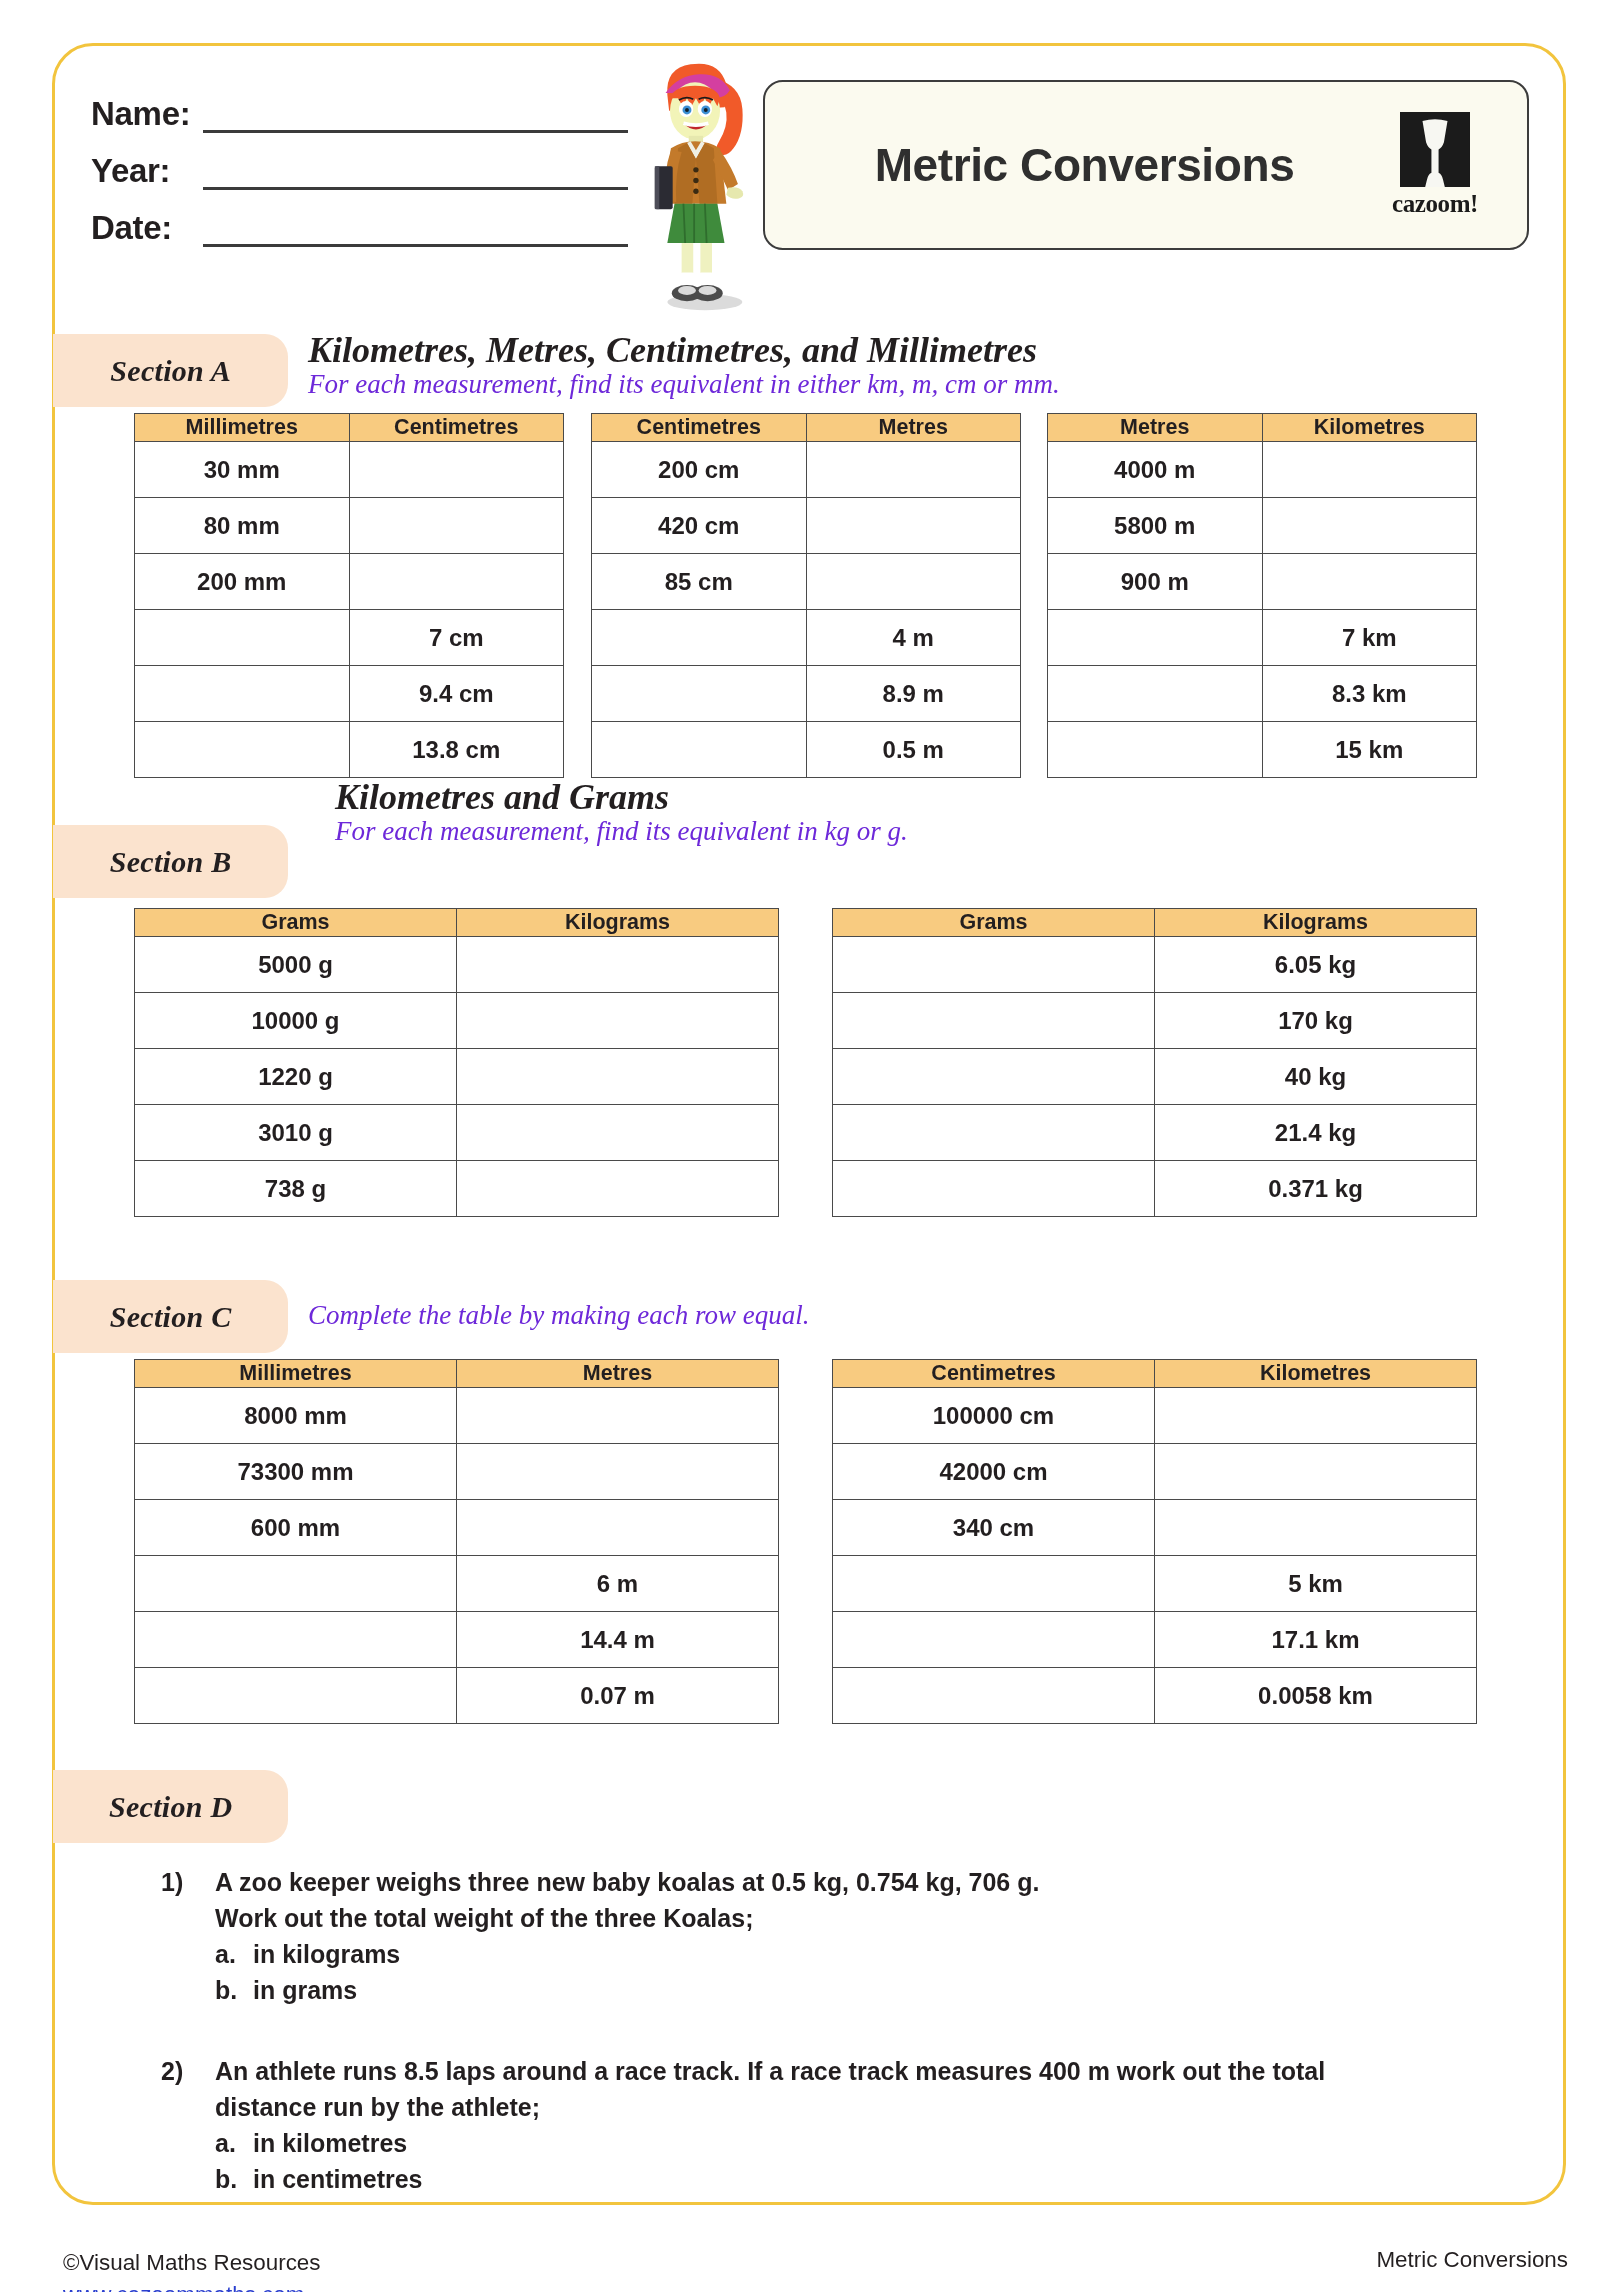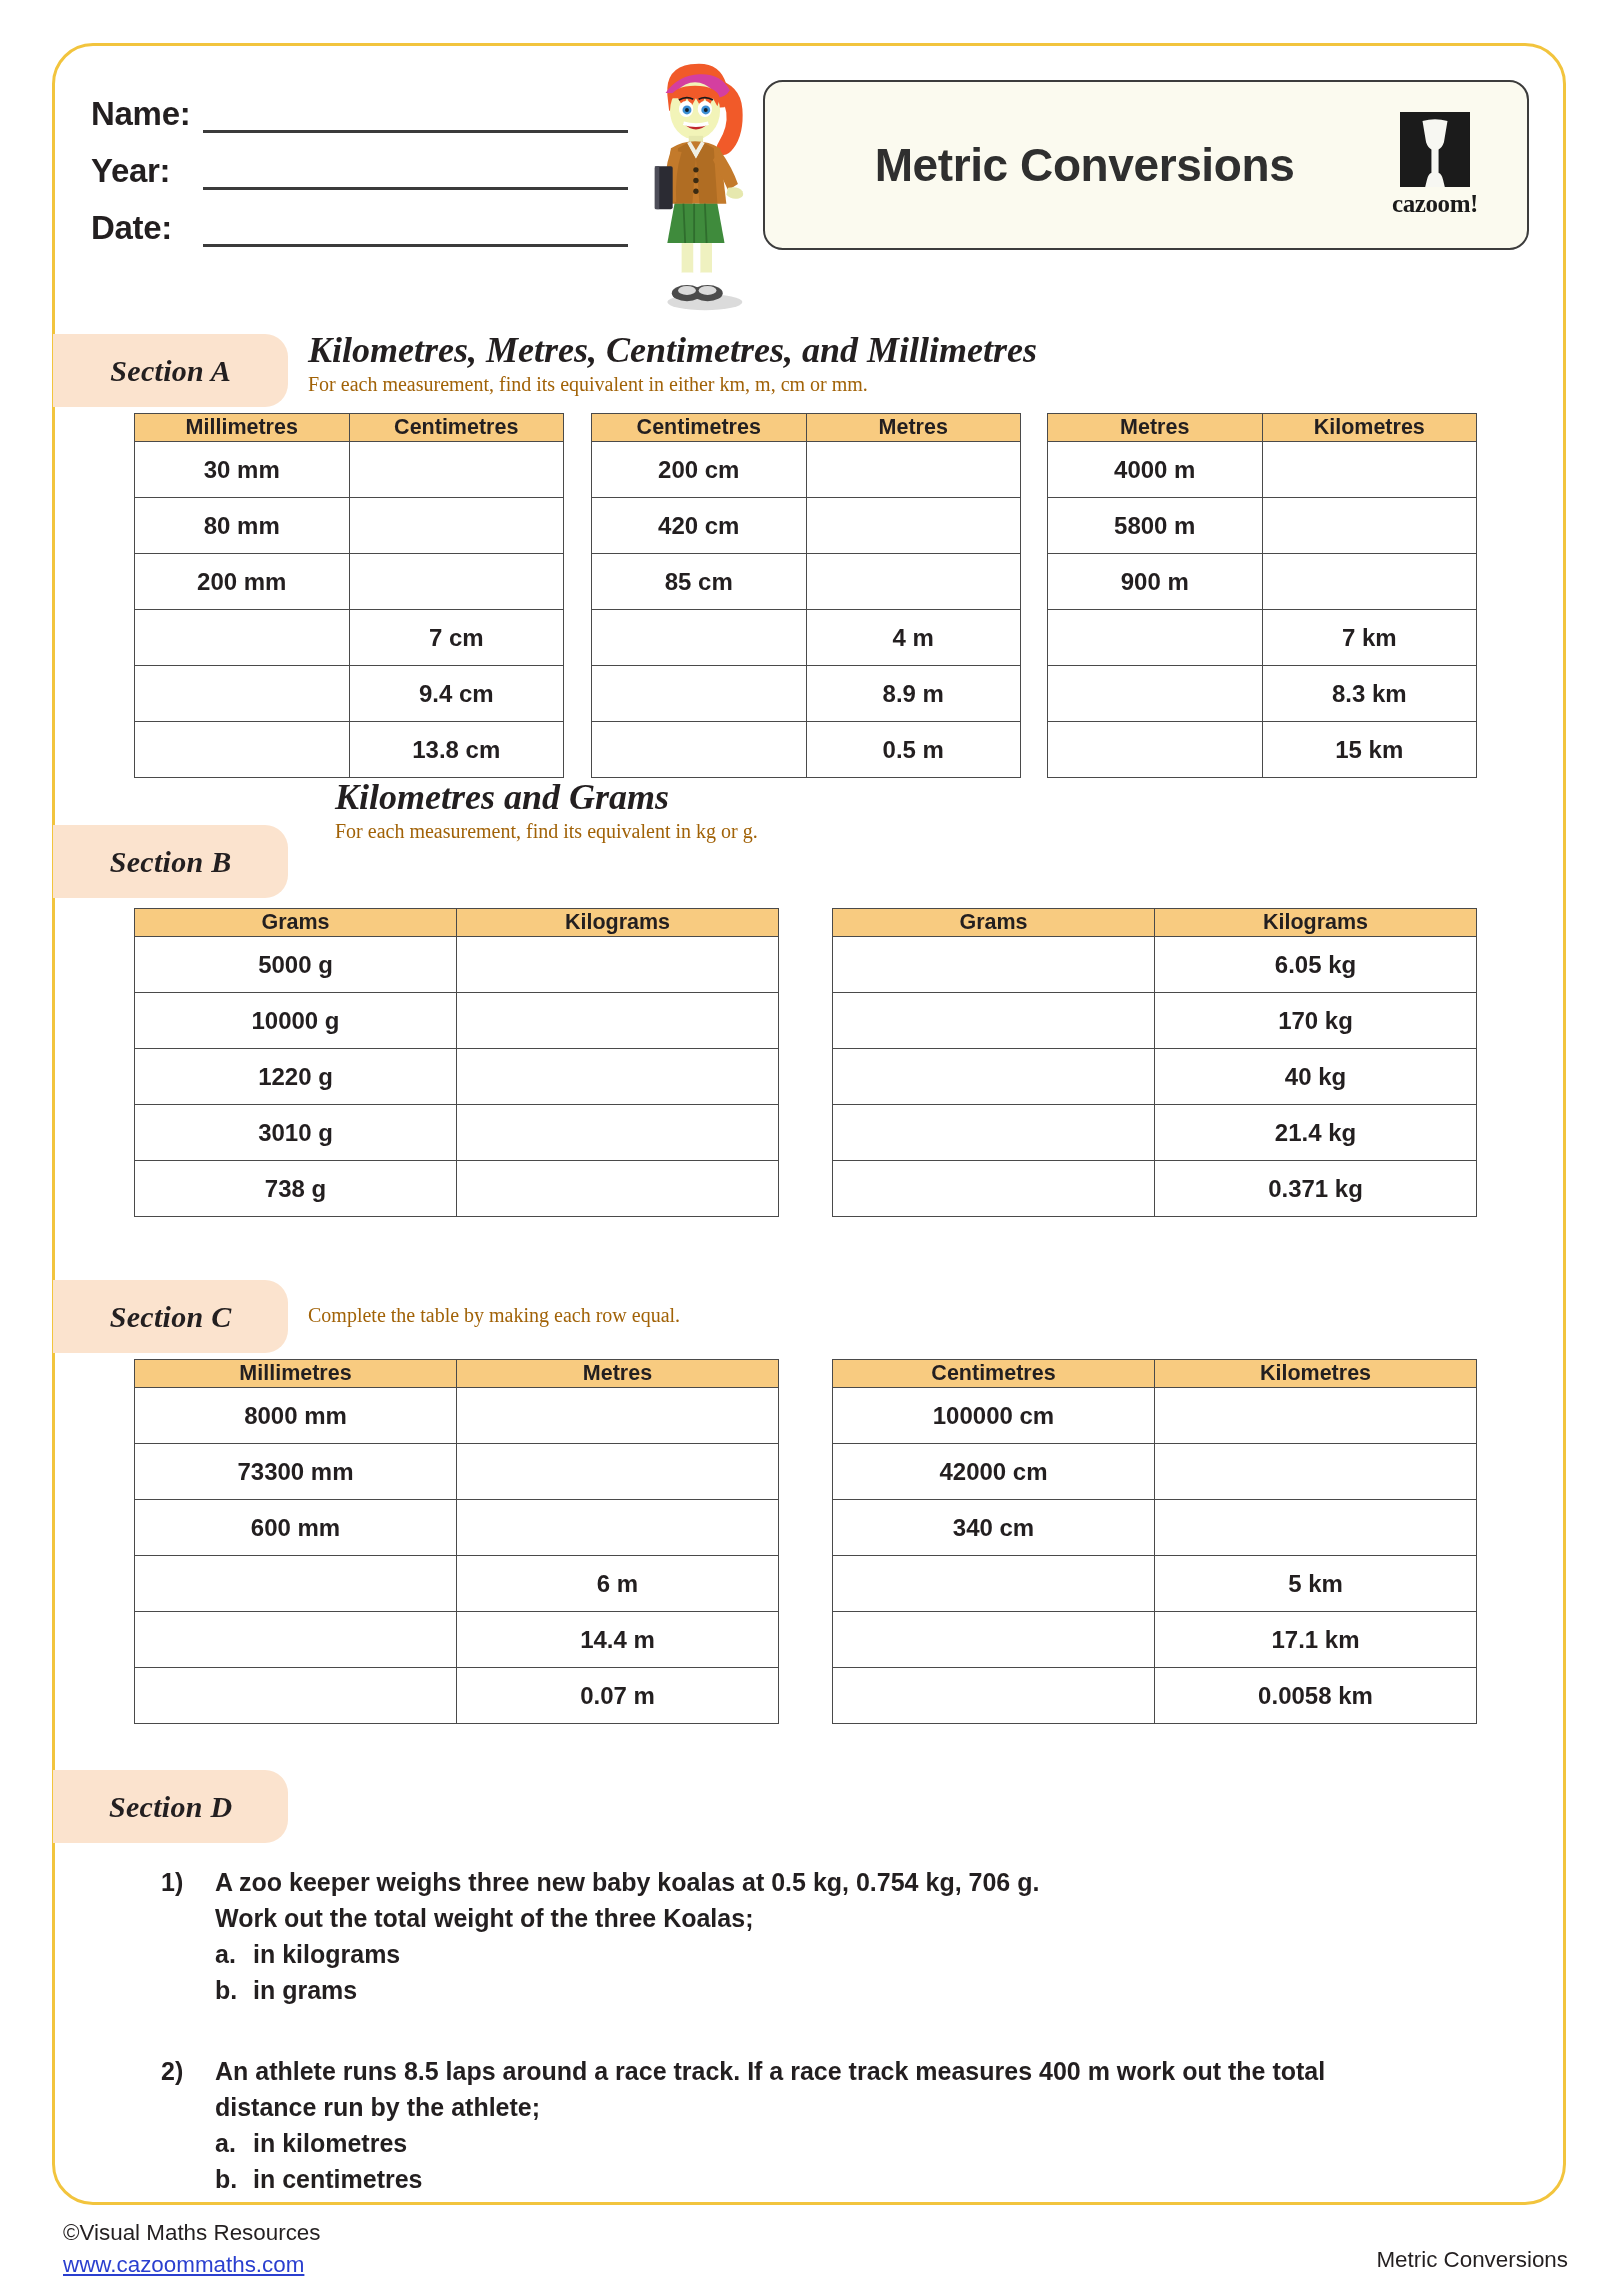--- a/index.html
+++ b/index.html
@@ -138,22 +138,23 @@
   }
   .sectionhead .sh-title {
     font-style: italic;
     font-weight: bold;
     font-size: 36px;
     color: #231f20;
     line-height: 34px;
     white-space: nowrap;
   }
   .sectionhead .sh-sub {
-    font-size: 20px;
-    color: #a16207;
+    font-style: italic;
+    font-size: 27px;
+    color: #6d28d9;
     line-height: 34px;
     white-space: nowrap;
   }
 
   
   table.conv {
     position: absolute;
     border-collapse: collapse;
     table-layout: fixed;
   }
@@ -205,20 +206,21 @@
     top: 2217px;
     width: 1505px;
     display: flex;
     justify-content: space-between;
     align-items: flex-start;
   }
   .footer .copy {
     font-size: 22.4px;
     color: #231f20;
     line-height: 32px;
+    margin-top: 30px;
   }
   .footer .link {
     font-size: 22.4px;
     color: #2a3fcf;
     text-decoration: underline;
     line-height: 32px;
     margin-top: 16px;
   }
   .footer .right {
     font-size: 22.4px;

